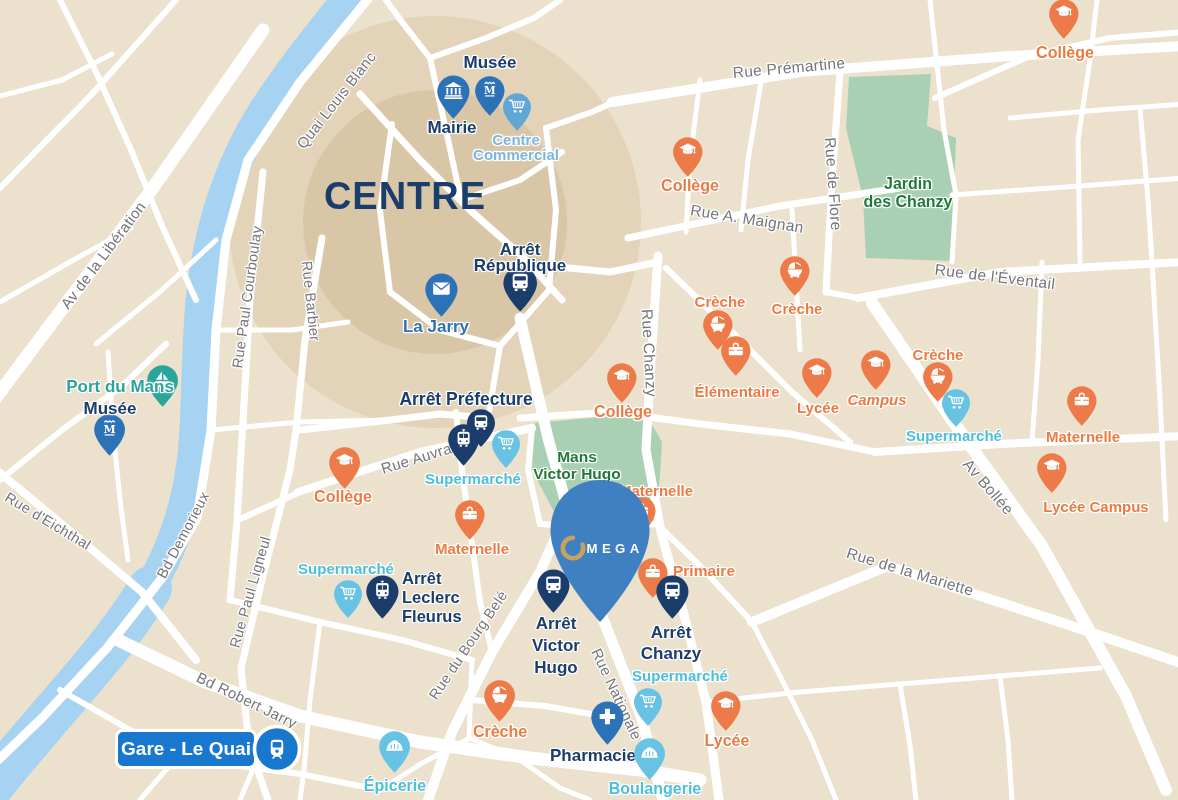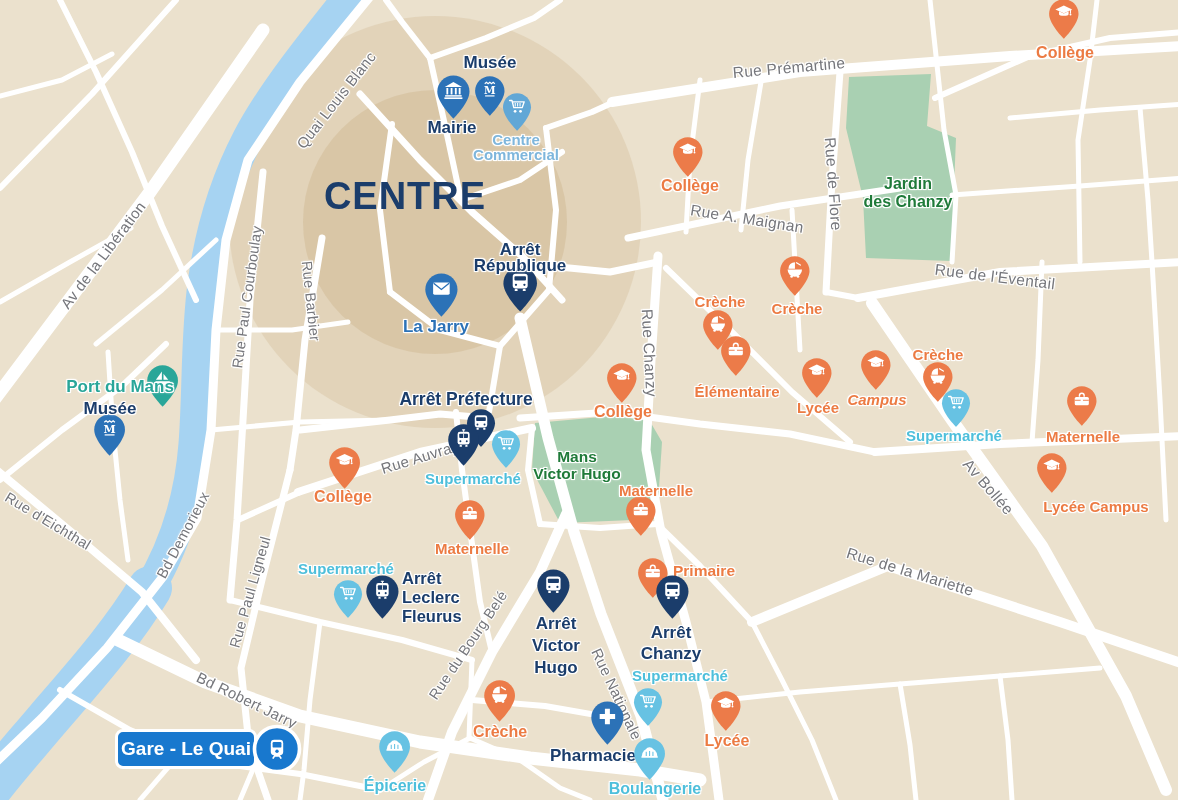--- a/index.html
+++ b/index.html
@@ -729,20 +729,27 @@
             </g>
             <rect x="2.6" y="15.6" width="18.8" height="2" rx="1" fill="#fff"></rect>
           </g>
         </svg>
       </div>
       <div class="lbl halo center" style="left: 395px; top: 778px; transform: translateX(-50%); color: rgb(78, 191, 219); font-size: 16px; line-height: 16px;">
         <span>Épicerie</span>
       </div>
     </div>
 
+  <div id="omega-pin" style="left: 545px; top: 476px;">
+    <svg width="110" height="150" viewBox="0 0 110 150">
+      <path fill="#3E80C2" d="M55 4 C26.5 4 5.5 26 5.5 54.5 C5.5 93 55 146 55 146 C55 146 104.5 93 104.5 54.5 C104.5 26 83.5 4 55 4 Z"></path>
+      <circle cx="28" cy="72" r="10.2" fill="none" stroke="#C8A15F" stroke-width="4.6" stroke-linecap="round" stroke-dasharray="51.3 12.8" transform="rotate(-20 28 72)"></circle>
+      <text x="41.5" y="77" font-size="13.2" letter-spacing="4.4" font-weight="600" fill="#ffffff" font-family="Liberation Sans, sans-serif">MEGA</text>
+    </svg>
+  </div>
 
   <div id="gare-badge">
     <div id="gare-rect" style="left: 115px; top: 729px; width: 142px; height: 40px; background: rgb(24, 120, 206); font-size: 19px;">
       <span>Gare - Le Quai</span>
     </div>
     <svg id="gare-icon-svg" width="54" height="54" viewBox="0 0 54 54" style="position: absolute; left: 250px; top: 722px;">
       <circle cx="27" cy="27" r="22.5" fill="#1878CE" stroke="#ffffff" stroke-width="3.6"></circle>
       <g transform="translate(15,15)">
         <rect x="5.8" y="2.8" width="12.4" height="15.4" rx="3.4" fill="#ffffff"></rect>
         <rect x="7.6" y="5" width="8.8" height="5.6" rx="1.2" fill="#1878CE"></rect>

